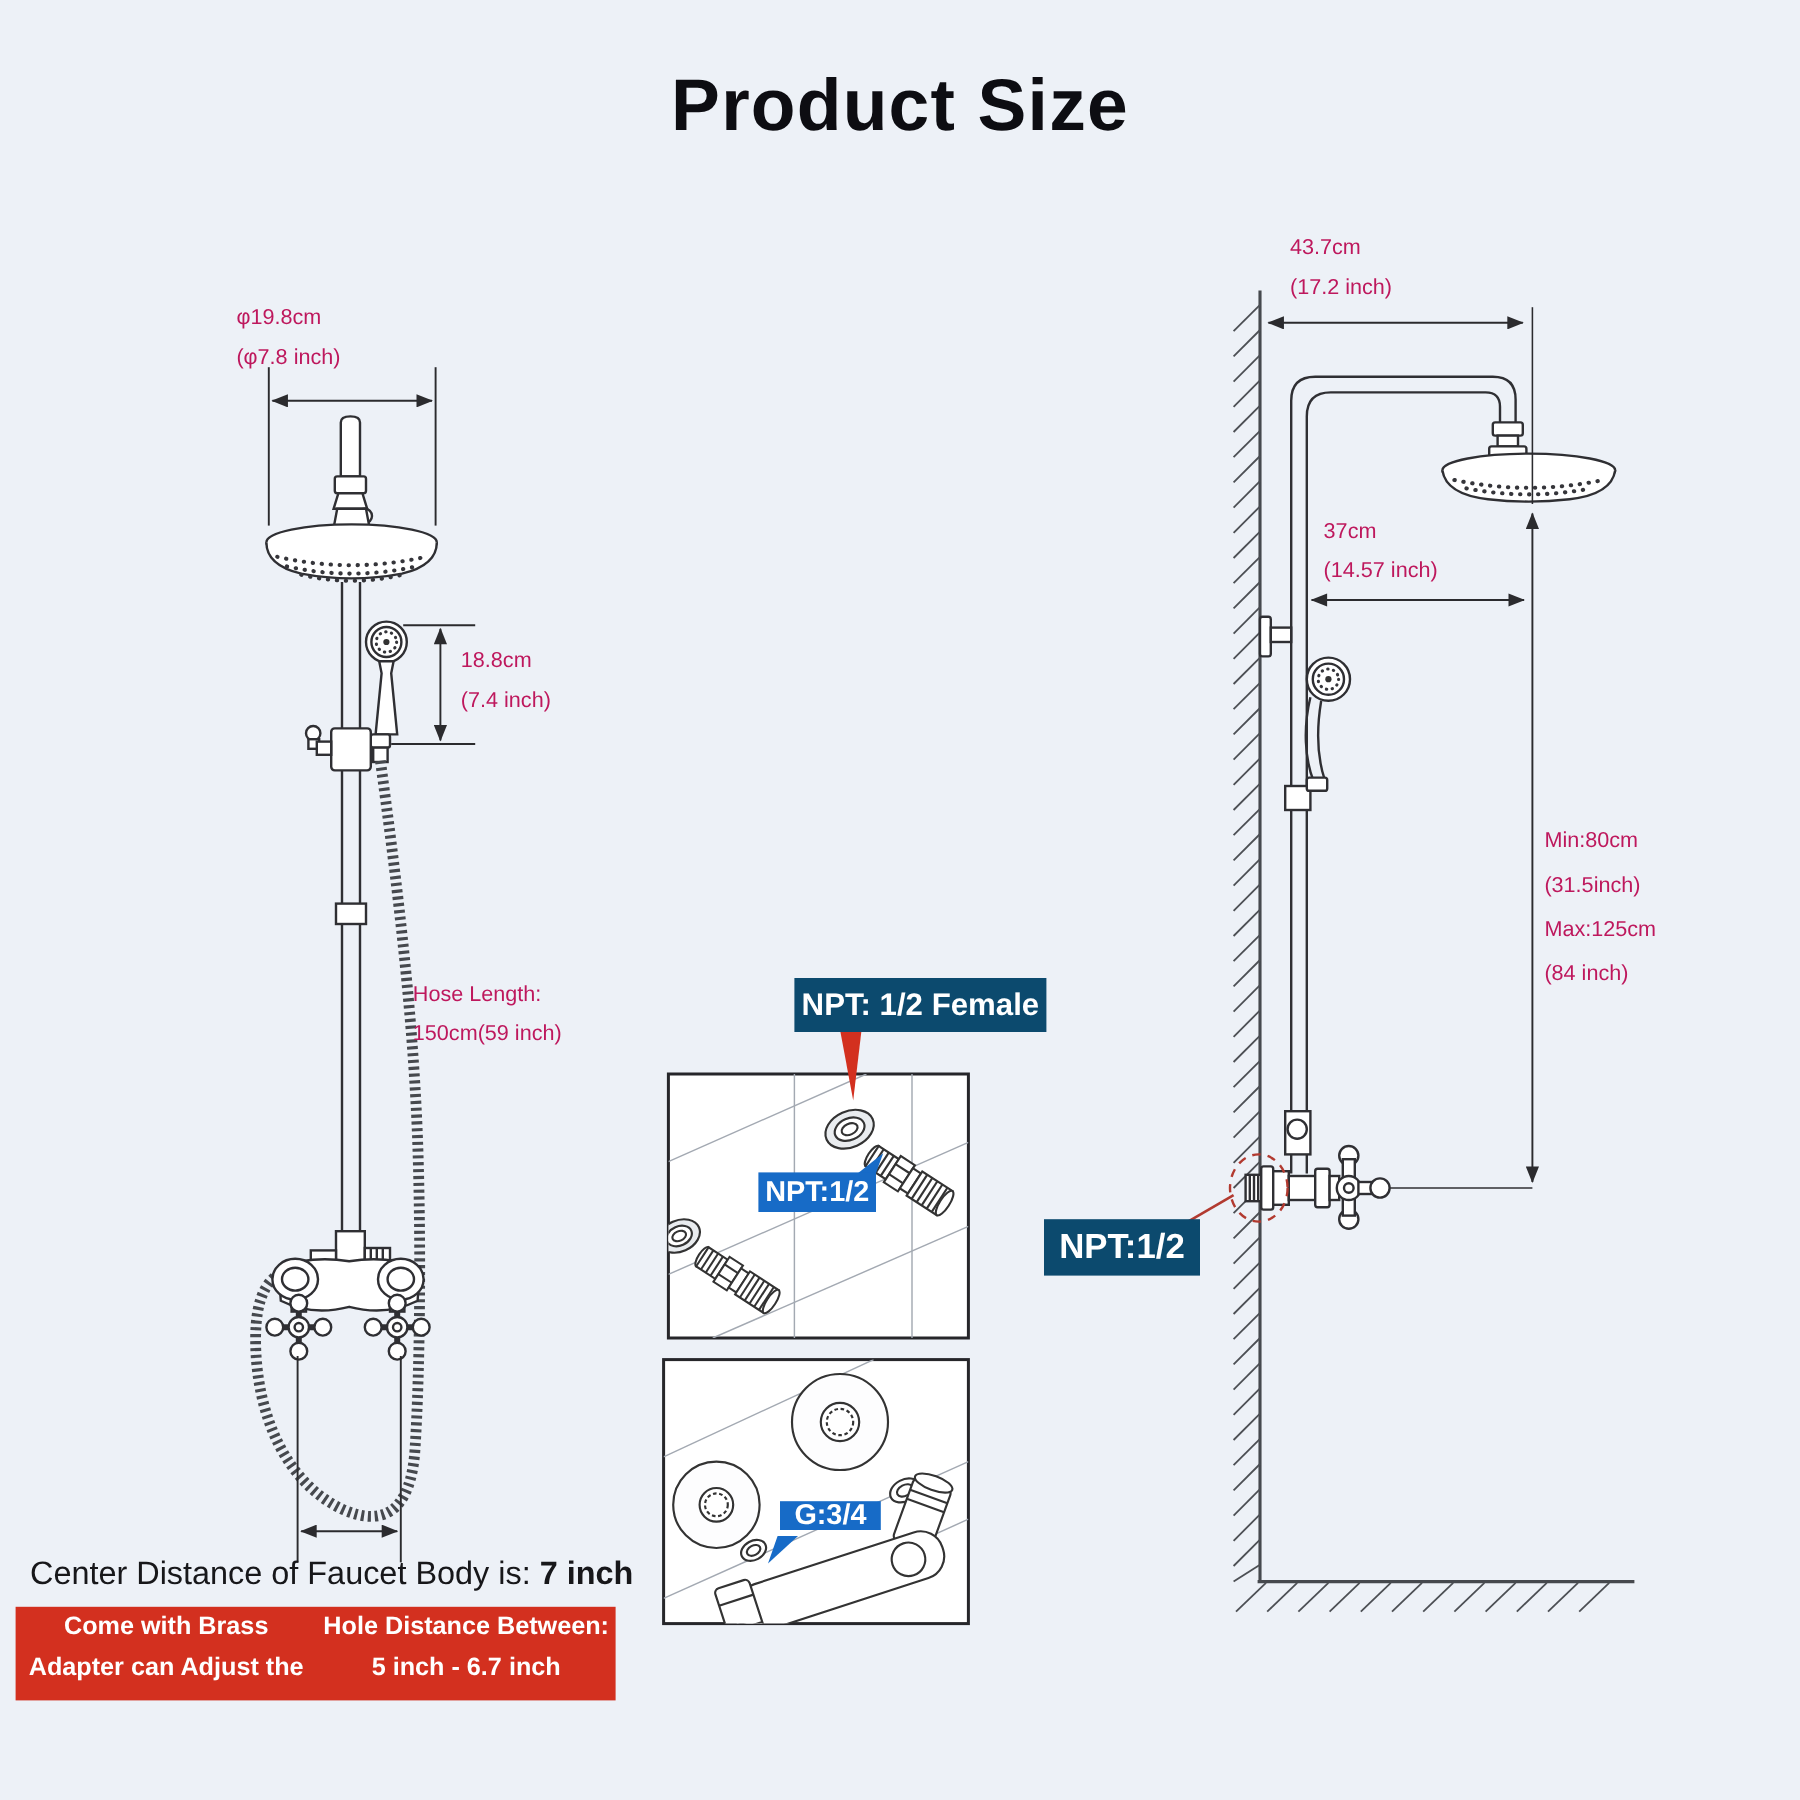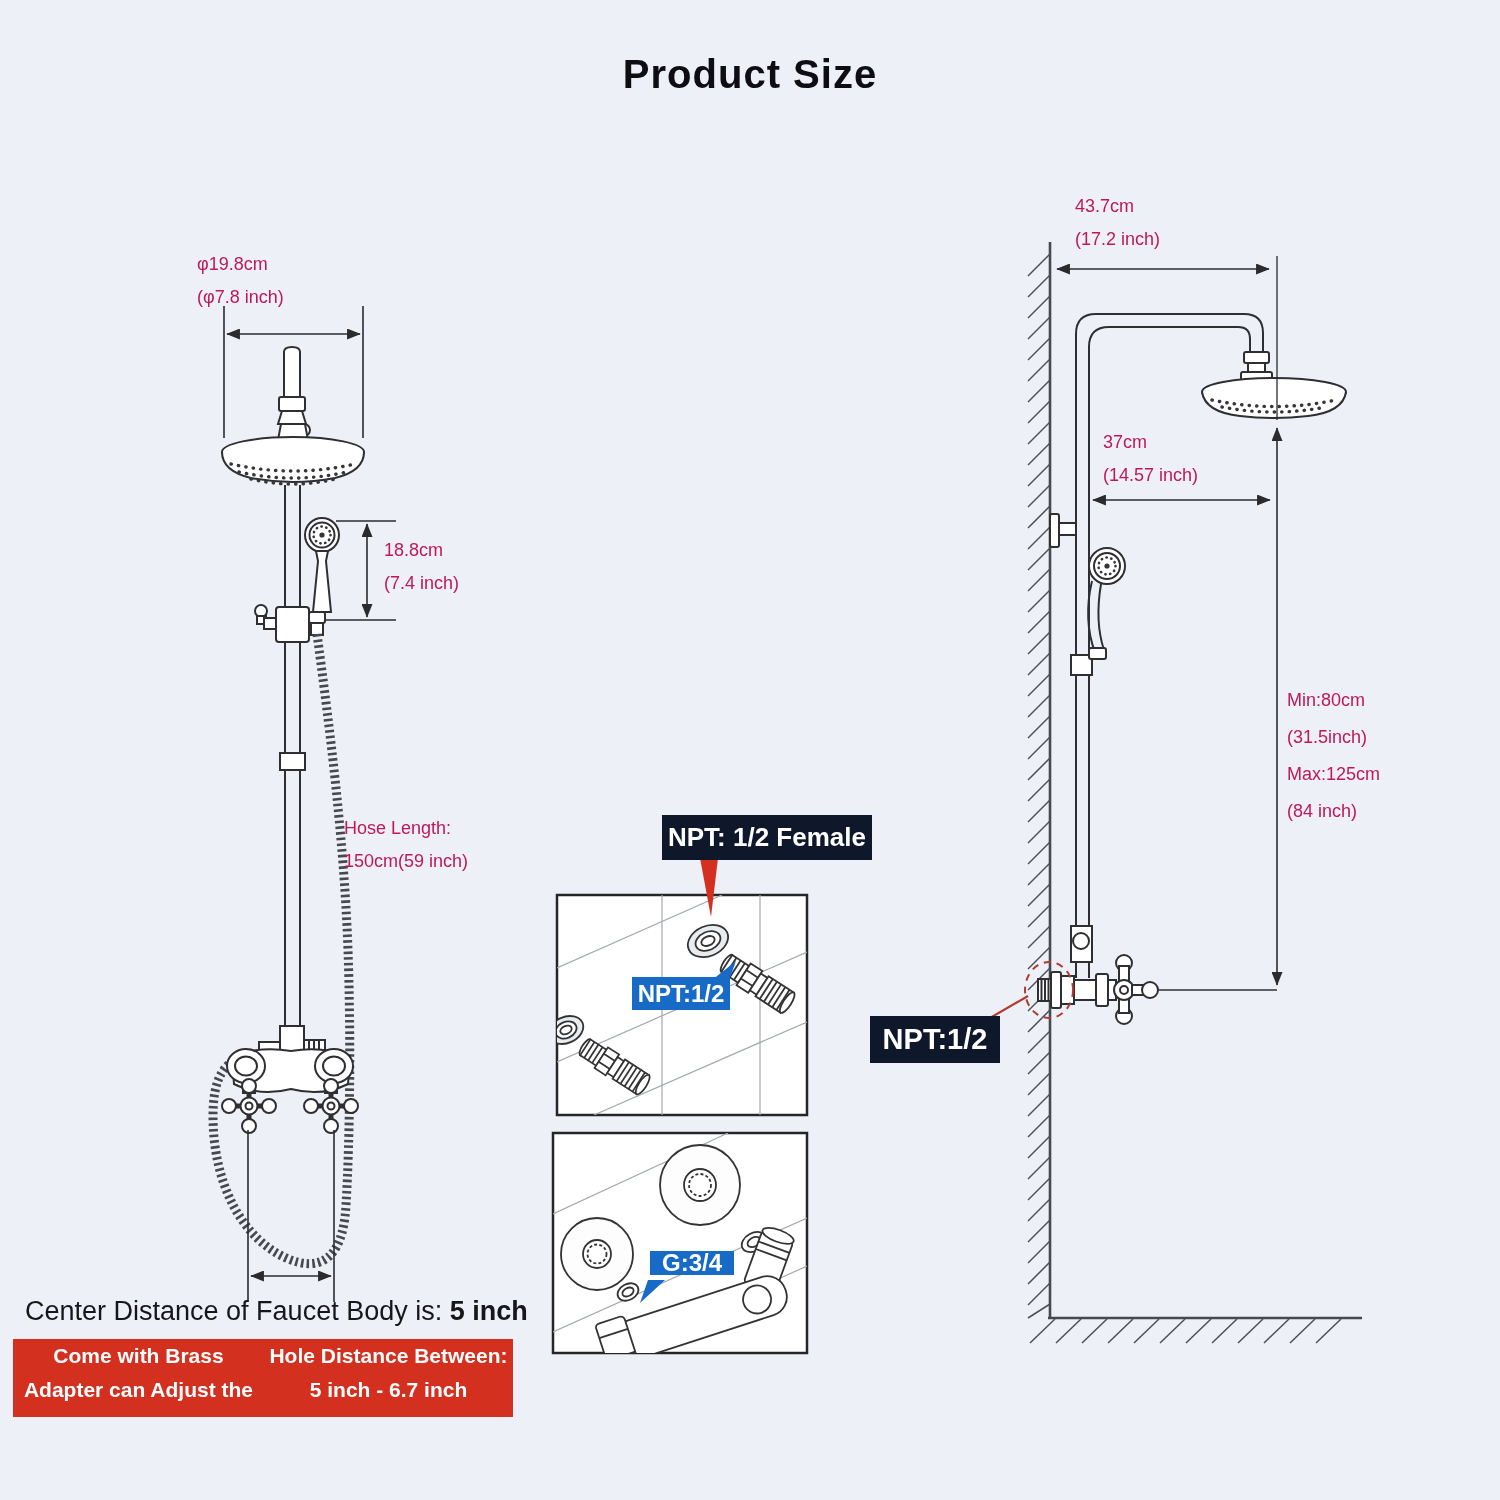--- a/index.html
+++ b/index.html
@@ -5,26 +5,26 @@
   html,body{margin:0;padding:0;}
   body{background:#e7ebf1;}
   .stage{
     position:relative;width:1500px;height:1500px;
     background:#edf1f7;overflow:hidden;
     font-family:"Liberation Sans", sans-serif;color:#1c1c1f;
   }
   .stage svg{position:absolute;left:0;top:0;z-index:1;}
   .title{
     position:absolute;left:0;top:52px;width:100%;text-align:center;
-    font-size:40px;font-weight:800;letter-spacing:1px;color:#0d0d12;z-index:2;
+    font-size:61px;font-weight:800;letter-spacing:1px;color:#0d0d12;z-index:2;
   }
   .lbl{position:absolute;z-index:2;font-size:18px;line-height:33px;color:#be185d;white-space:nowrap;}
   .lbl .ln{display:block;}
   .redbox{
-    position:absolute;z-index:3;background:#0f172a;color:#ffffff;
+    position:absolute;z-index:3;background:#0c4a6e;color:#ffffff;
     display:flex;align-items:center;justify-content:center;
     font-weight:700;white-space:nowrap;
   }
   .bluebox{
     position:absolute;z-index:3;background:#176bc7;color:#ffffff;
     display:flex;align-items:center;justify-content:center;
     font-weight:700;white-space:nowrap;font-size:24px;
   }
   .rednote{
     position:absolute;left:13px;top:1339px;width:500px;height:78px;z-index:3;
@@ -364,21 +364,21 @@
     <span class="ln">18.8cm</span>
     <span class="ln">(7.4 inch)</span>
   </div>
 
   <div class="lbl" style="left:344px;top:812px;">
     <span class="ln">Hose Length:</span>
     <span class="ln">150cm(59 inch)</span>
   </div>
 
   <div class="centerdist">
-    <span>Center Distance of Faucet Body is: </span><b>5 inch</b>
+    <span>Center Distance of Faucet Body is: </span><b>7 inch</b>
   </div>
 
   <div class="rednote">
     <span>Come with Brass Adapter can Adjust the</span>
     <span><span>Hole Distance Between: </span><b>5 inch - 6.7 inch</b></span>
   </div>
 
   <div class="redbox" style="left:662px;top:815px;width:210px;height:45px;font-size:26px;">
     <span>NPT: 1/2 Female</span>
   </div>

